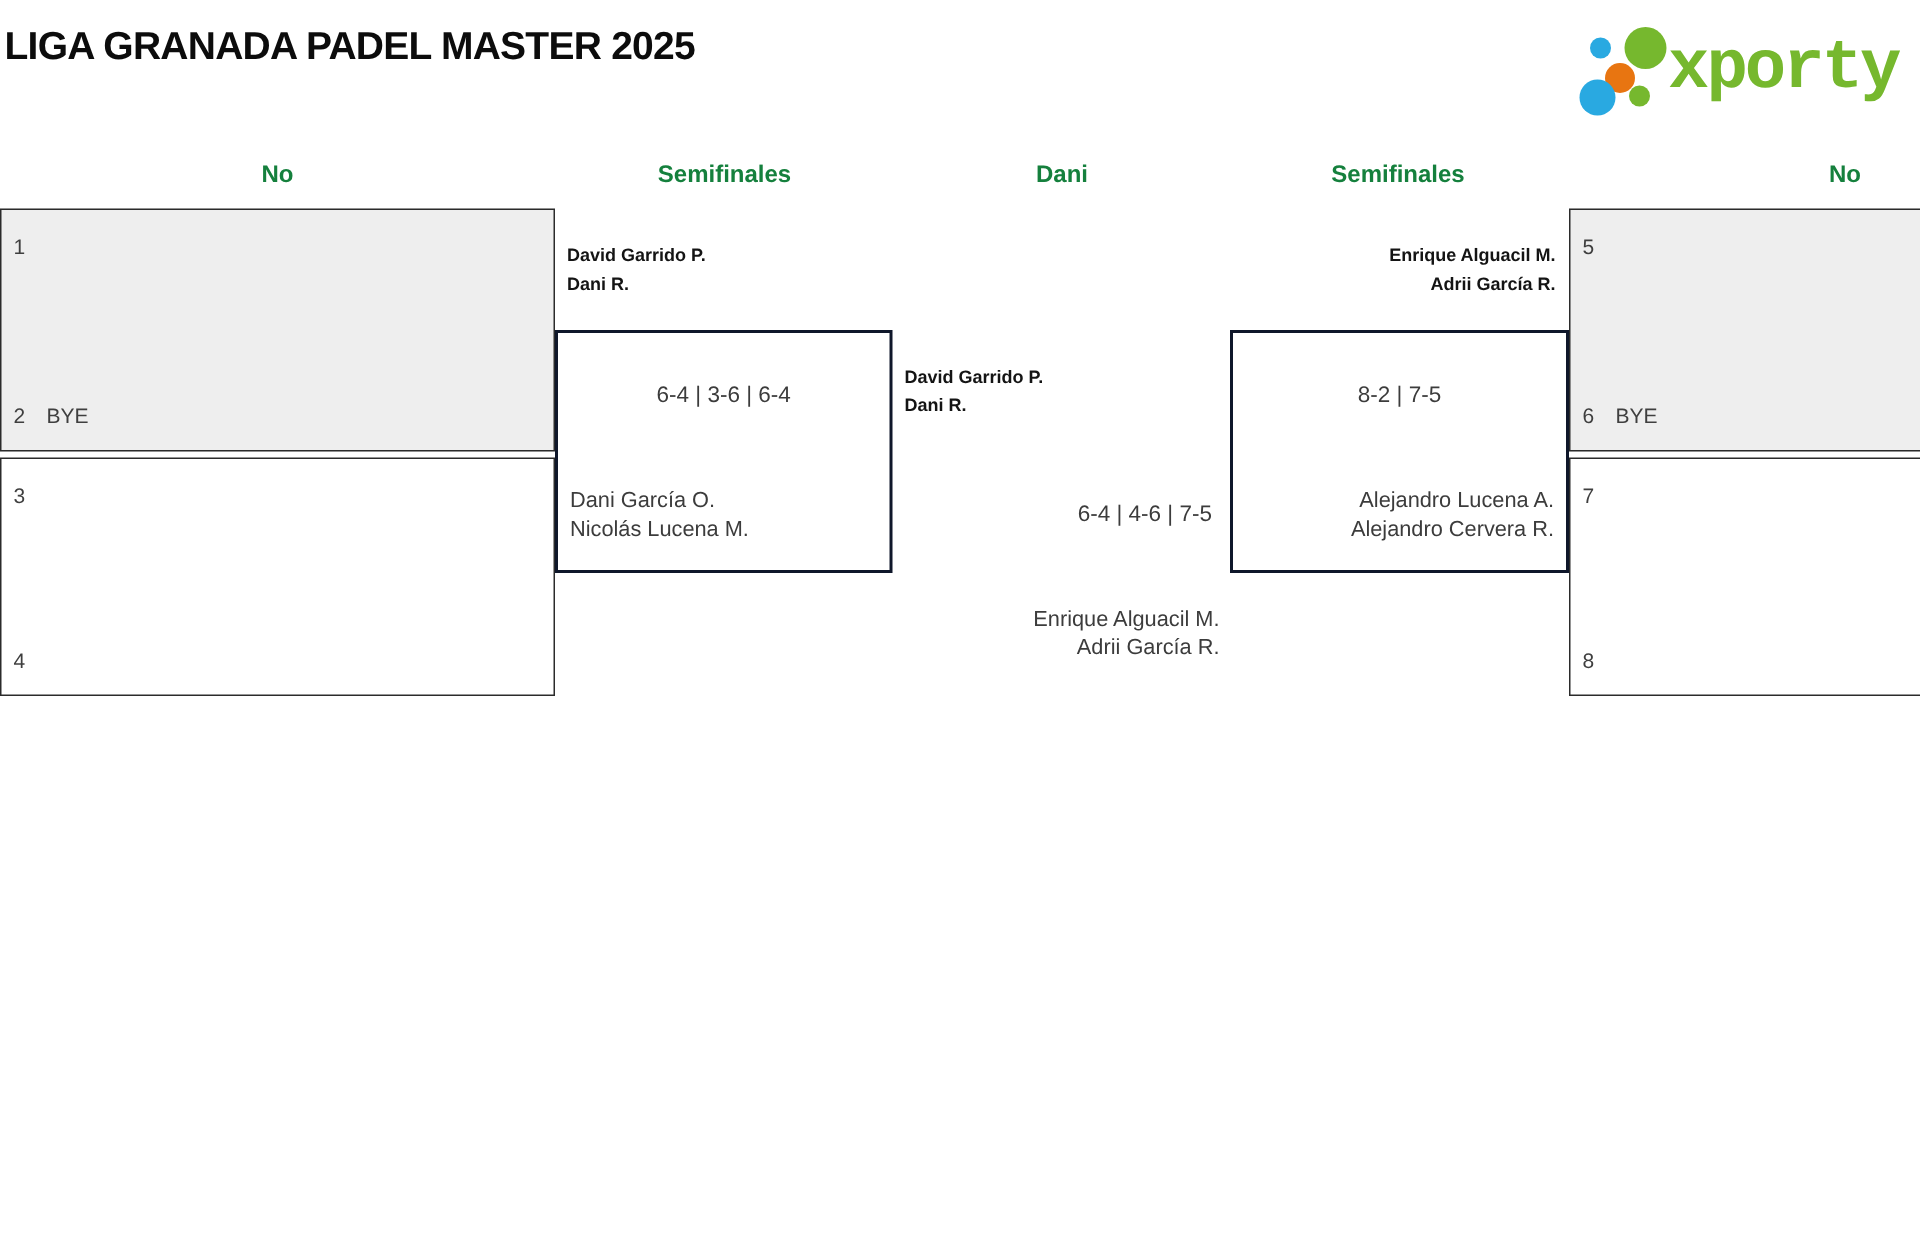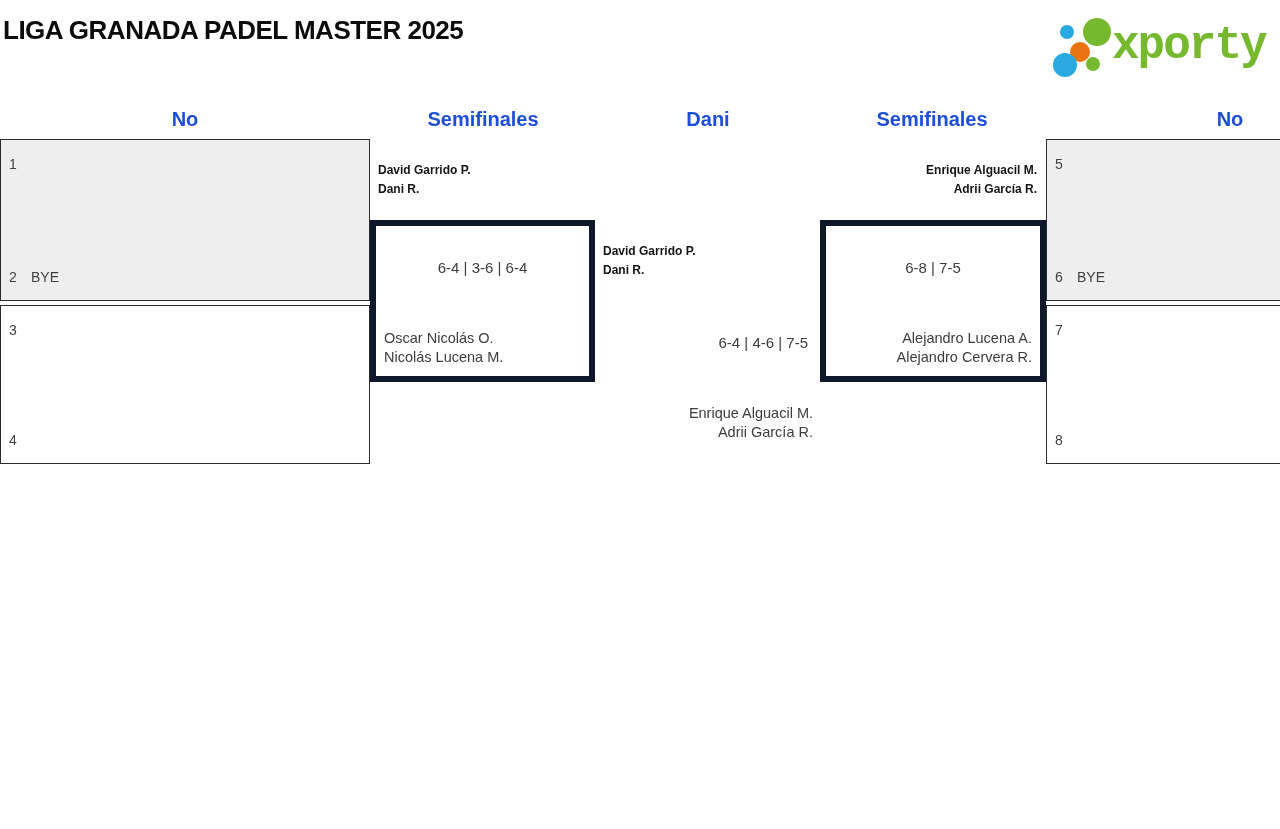--- a/index.html
+++ b/index.html
@@ -8,29 +8,29 @@
     font-family:"Liberation Sans","DejaVu Sans",sans-serif;color:#1a1a1a;margin-top:12px;
   }
   
   .title-block{position:absolute;left:3px;top:2px;}
   .title-line1{font-size:26px;font-weight:700;letter-spacing:-0.5px;line-height:33px;color:#0c0c0c;}
   .title-line2{font-size:26px;font-weight:700;letter-spacing:-0.5px;line-height:33px;color:#0c0c0c;}
   .logo{position:absolute;left:1048px;top:4px;width:226px;height:62px;display:flex;align-items:flex-start;}
   .logo-dots{position:absolute;left:0;top:0;}
   .logo-word{position:absolute;left:64px;top:6px;font-size:46px;font-weight:800;letter-spacing:-2px;color:#76b82e;line-height:48px;font-family:Liberation Mono, monospace;}
   
-  .col-header{position:absolute;top:96px;transform:translateX(-50%);font-size:20px;font-weight:600;color:#1d4ed8;white-space:nowrap;}
+  .col-header{position:absolute;top:96px;transform:translateX(-50%);font-size:16px;font-weight:600;color:#15803d;white-space:nowrap;}
   
   .seed-box{position:absolute;box-sizing:border-box;border:1px solid #2b2b2b;display:flex;flex-direction:column;justify-content:space-between;padding:16px 8px 15px 8px;}
   .seed-box.gray{background:#eeeeee;}
   .seed-box.white{background:#ffffff;}
   .seed-entry{font-size:14px;color:#3f3f3f;display:flex;align-items:baseline;}
   .seed-num{display:inline-block;min-width:22px;}
   
-  .match-box{position:absolute;box-sizing:border-box;border:6px solid #0f172a;background:transparent;}
+  .match-box{position:absolute;box-sizing:border-box;border:2px solid #0f172a;background:transparent;}
   .match-score{position:absolute;left:0;right:0;top:33px;text-align:center;font-size:15px;color:#3c3c3c;white-space:nowrap;}
   .loser-team{position:absolute;top:103px;font-size:14.5px;line-height:19px;color:#3c3c3c;white-space:nowrap;}
   .loser-team.align-left{left:8px;text-align:left;}
   .loser-team.align-right{right:8px;text-align:right;}
   .winner-team{position:absolute;font-size:12px;line-height:19px;font-weight:700;color:#141414;white-space:nowrap;}
   .winner-team.align-right{text-align:right;}
   
   .final-score{position:absolute;left:608px;top:322px;width:200px;text-align:right;font-size:15px;color:#3c3c3c;white-space:nowrap;}
   .final-loser{position:absolute;right:467px;top:392px;text-align:right;font-size:14.5px;line-height:19px;color:#3c3c3c;white-space:nowrap;}
 </style>
@@ -104,40 +104,40 @@
     </div>
   </div>
 
   <div class="winner-team" style="left:378px;top:149px;">
     <div>David Garrido P.</div>
     <div>Dani R.</div>
   </div>
   <div class="match-box" style="left:370px;top:208px;width:225px;height:162px;">
     <div class="match-score">6-4 | 3-6 | 6-4</div>
     <div class="loser-team align-left">
-      <div>Oscar Nicolás O.</div>
+      <div>Dani García O.</div>
       <div>Nicolás Lucena M.</div>
     </div>
   </div>
 
   <div class="winner-team" style="left:603px;top:230px;">
     <div>David Garrido P.</div>
     <div>Dani R.</div>
   </div>
   <div class="final-score">6-4 | 4-6 | 7-5</div>
   <div class="final-loser">
     <div>Enrique Alguacil M.</div>
     <div>Adrii García R.</div>
   </div>
 
   <div class="winner-team align-right" style="right:243px;top:149px;">
     <div>Enrique Alguacil M.</div>
     <div>Adrii García R.</div>
   </div>
   <div class="match-box" style="left:820px;top:208px;width:226px;height:162px;">
-    <div class="match-score">6-8 | 7-5</div>
+    <div class="match-score">8-2 | 7-5</div>
     <div class="loser-team align-right">
       <div>Alejandro Lucena A.</div>
       <div>Alejandro Cervera R.</div>
     </div>
   </div>
 
 </div>
 
 </body></html>

